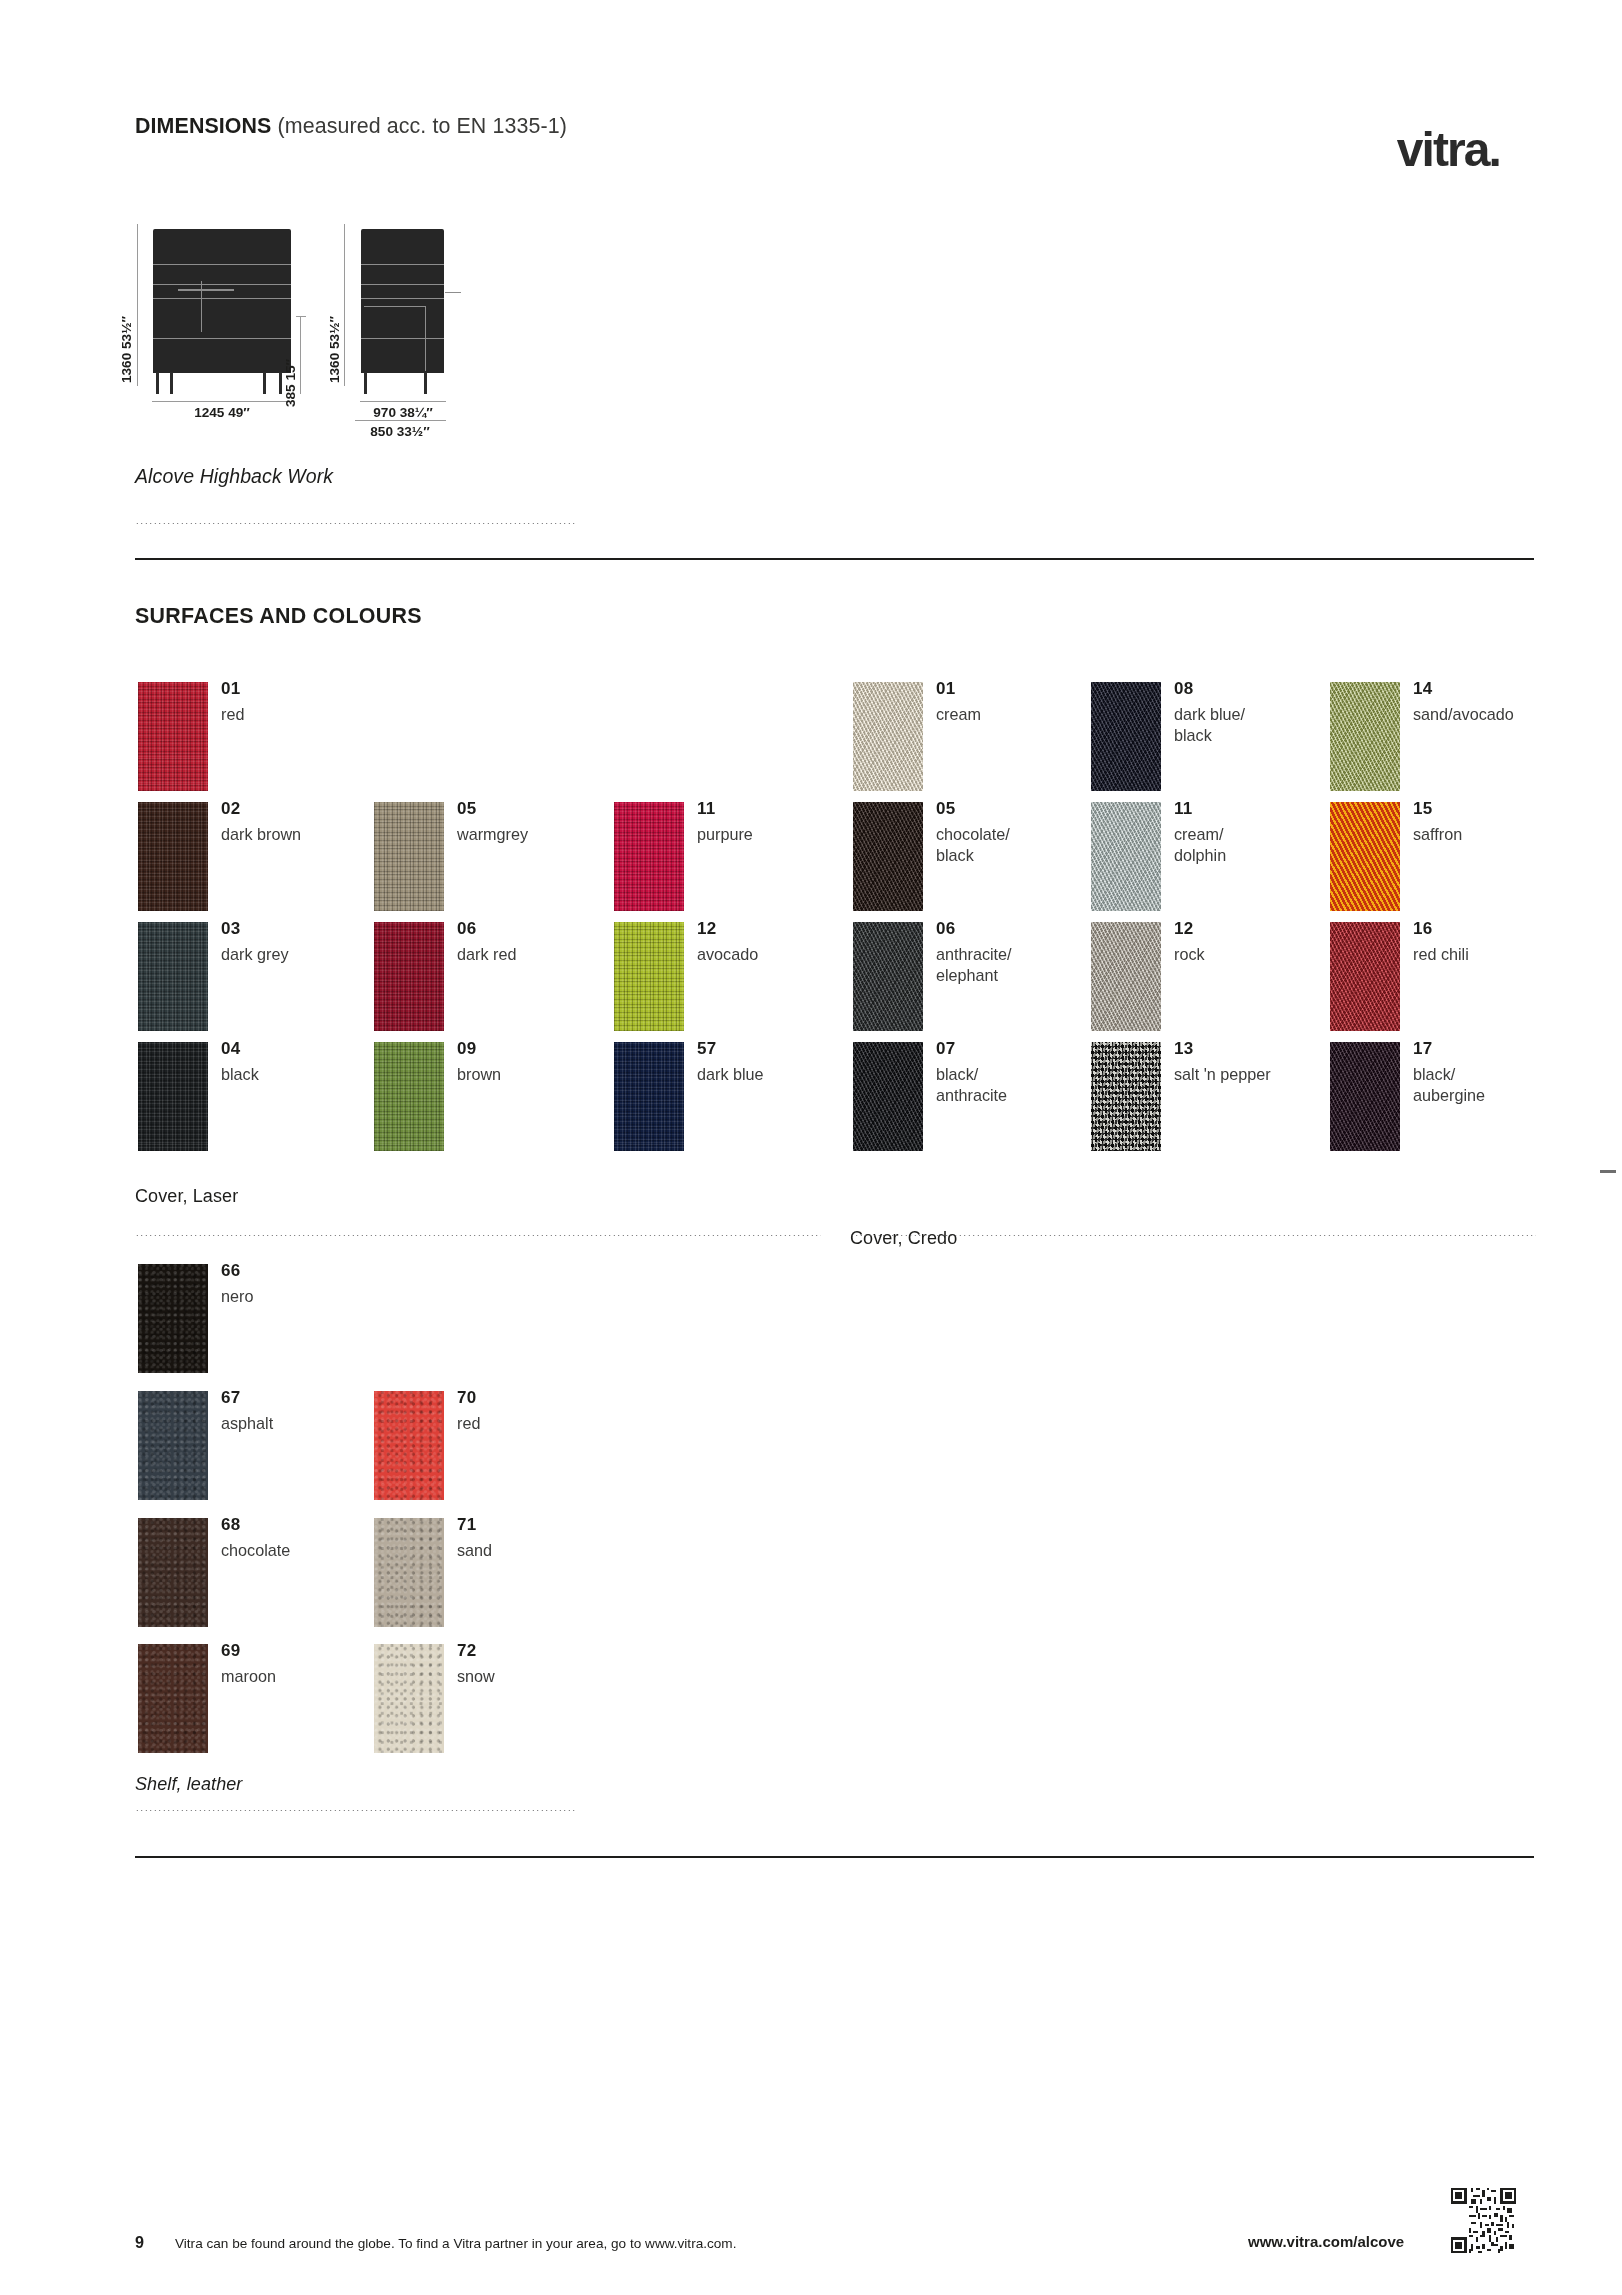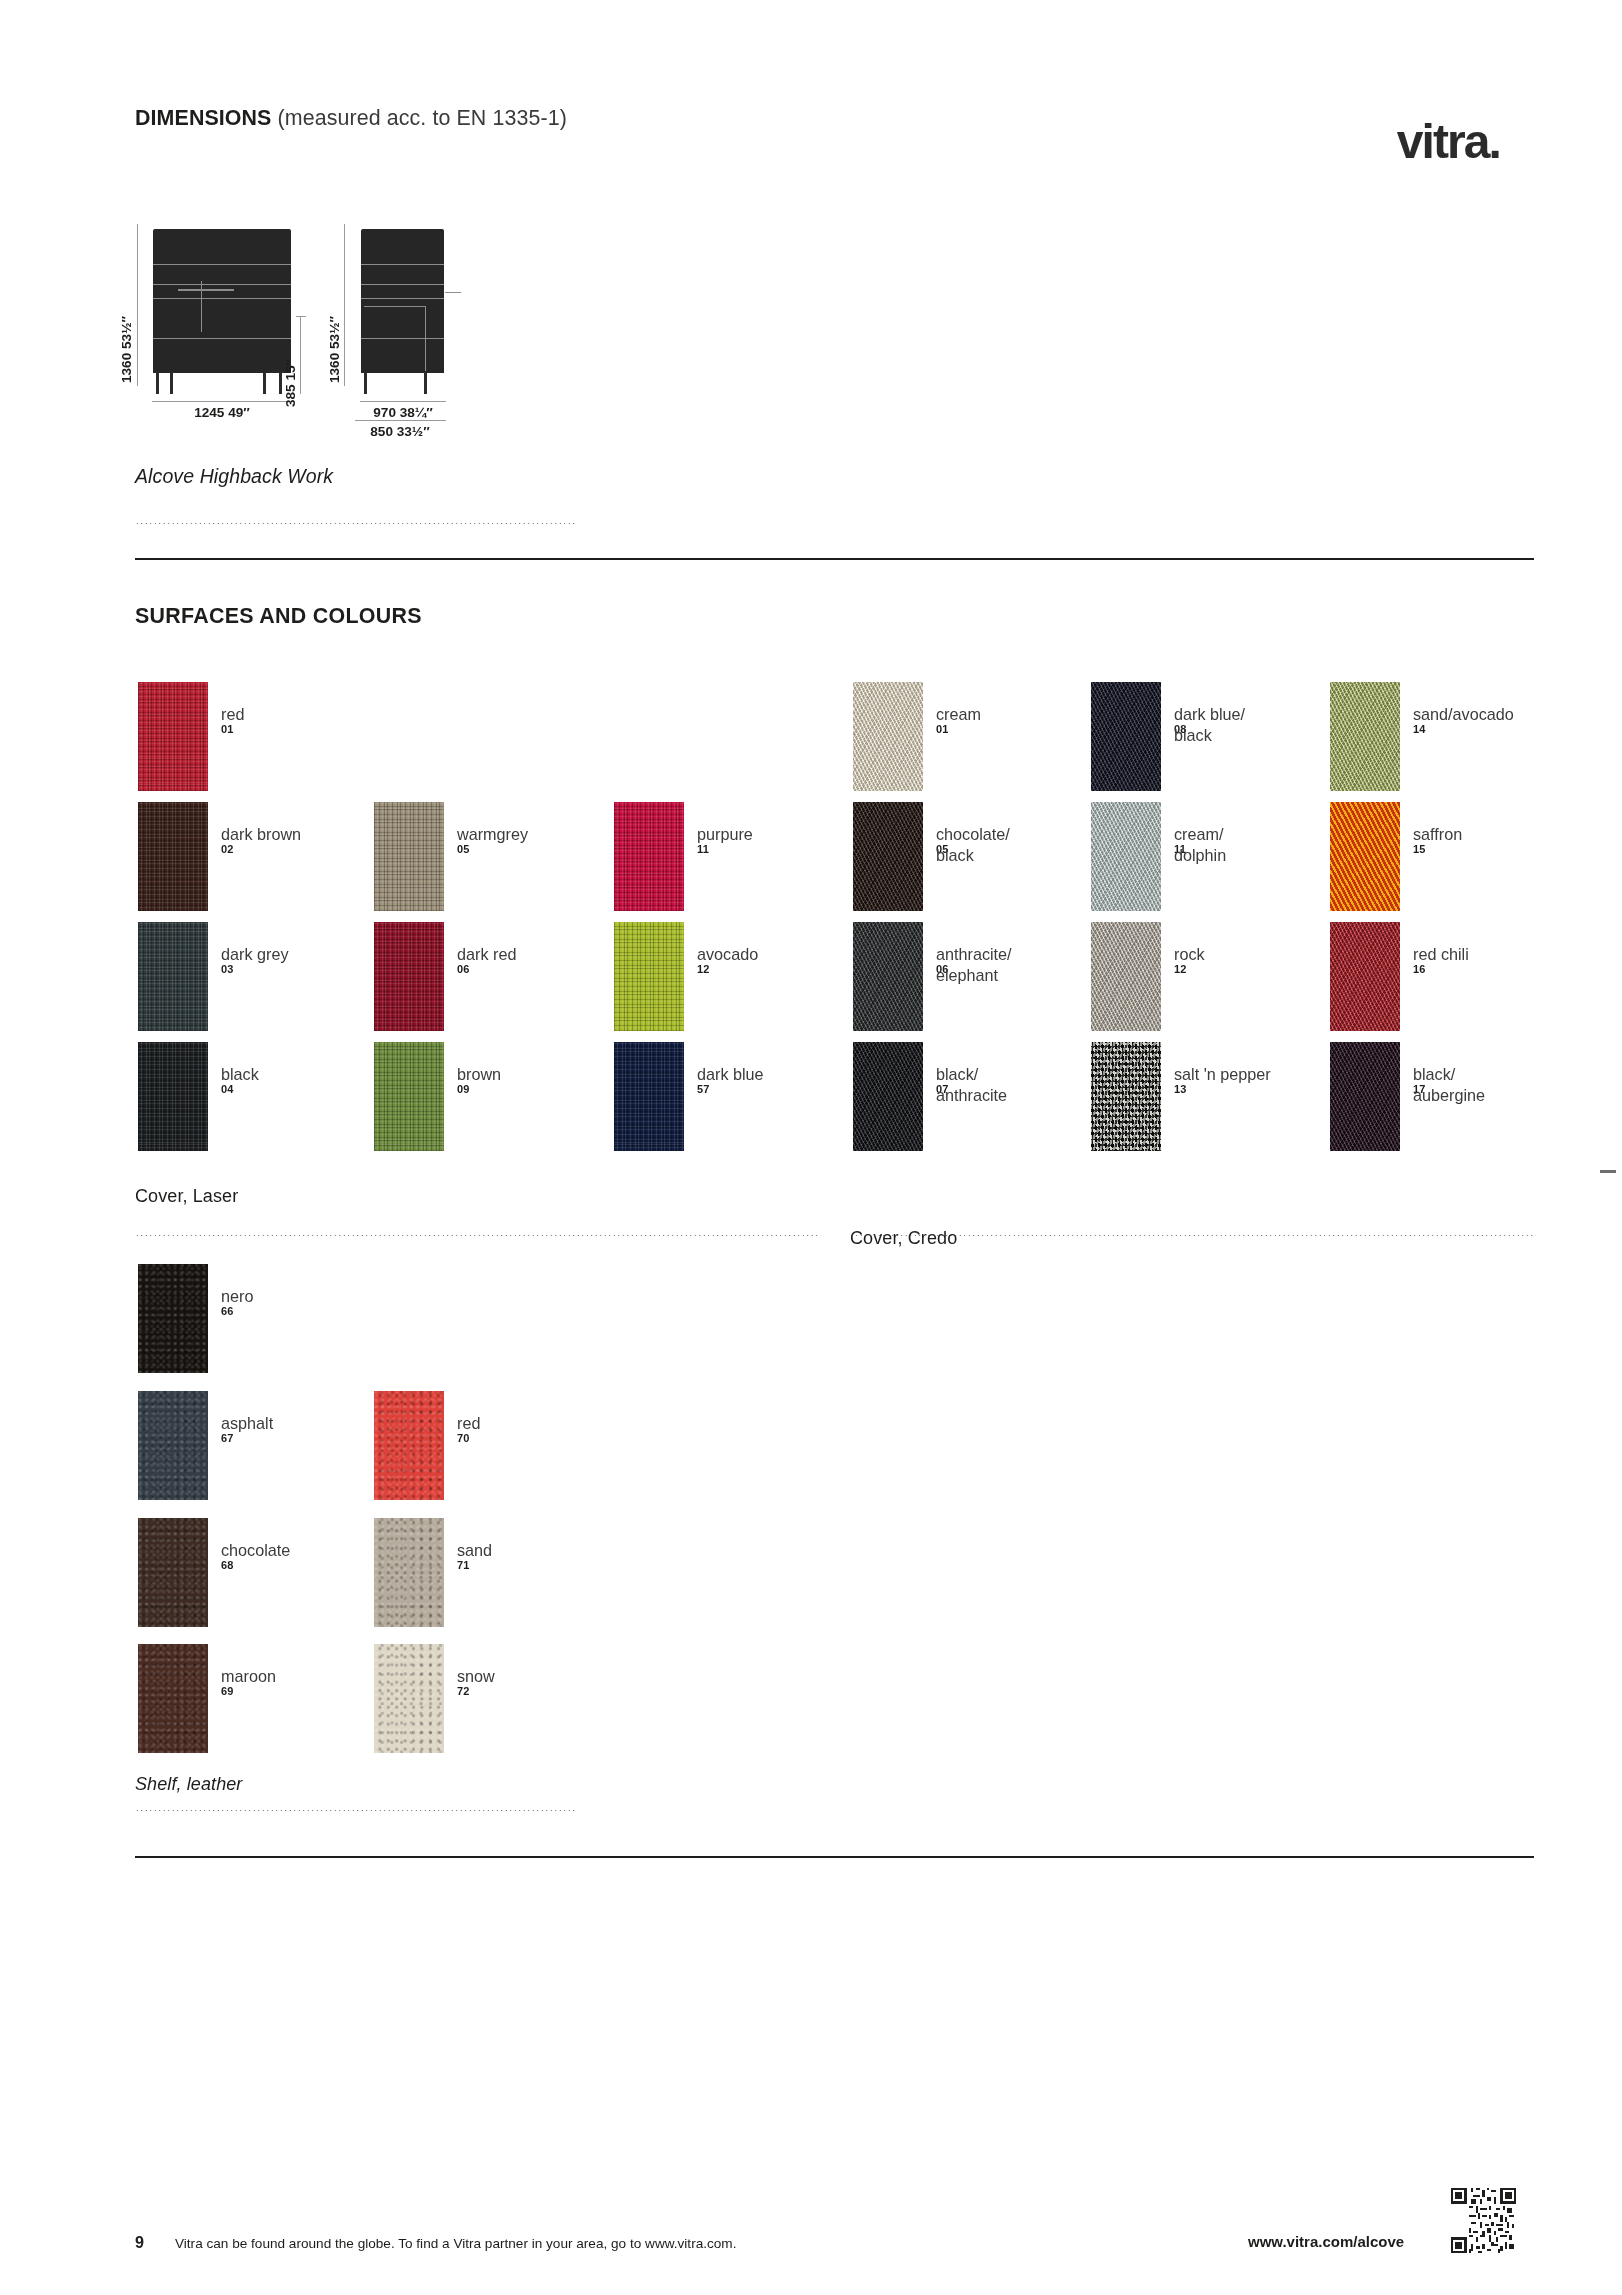--- a/index.html
+++ b/index.html
@@ -5,21 +5,21 @@
   html,body{margin:0;padding:0;background:#fff;}
   body{
     width:1623px;height:2295px;position:relative;
     font-family:"Liberation Sans", sans-serif;
     color:#1d1d1b;
     -webkit-font-smoothing:antialiased;
   }
   .page{position:absolute;inset:0;}
 
   
-  #header{position:absolute;left:135px;top:106px;width:1365px;height:39px;}
+  #header{position:absolute;left:135px;top:114px;width:1365px;height:39px;}
   #dimensions-title{
     position:absolute;left:0;top:0;white-space:nowrap;
     font-size:21.4px;letter-spacing:0.1px;
   }
   #dimensions-title .bold{font-weight:700;}
   #dimensions-title .light{font-weight:300;color:#3a3a38;}
 
   #vitra-logo{
     position:absolute;right:0;top:-22px;
     font-size:48px;font-weight:700;letter-spacing:-1.9px;
@@ -56,22 +56,22 @@
     letter-spacing:0.3px;
   }
 
   
   .swatch-item{position:absolute;}
   .swatch{
     position:absolute;left:0;top:0;width:70px;height:109px;
     background-repeat:repeat;
   }
   .swatch-code{
-    position:absolute;left:83px;top:-2.6px;font-size:11px;font-weight:700;
-    letter-spacing:0.2px;white-space:nowrap;margin-top:44px;
+    position:absolute;left:83px;top:-2.6px;font-size:17px;font-weight:700;
+    letter-spacing:0.2px;white-space:nowrap;
   }
   .swatch-name{
     position:absolute;left:83px;top:22px;font-size:16.2px;font-weight:300;
     color:#3c3c3b;white-space:nowrap;line-height:1.32;
   }
   .group-label{position:absolute;font-size:18px;font-weight:400;letter-spacing:0.1px;}
 
   #edge-dash{position:absolute;left:1600px;top:1170px;width:15.6px;height:2.6px;background:#6e6e6e;}
 
   

